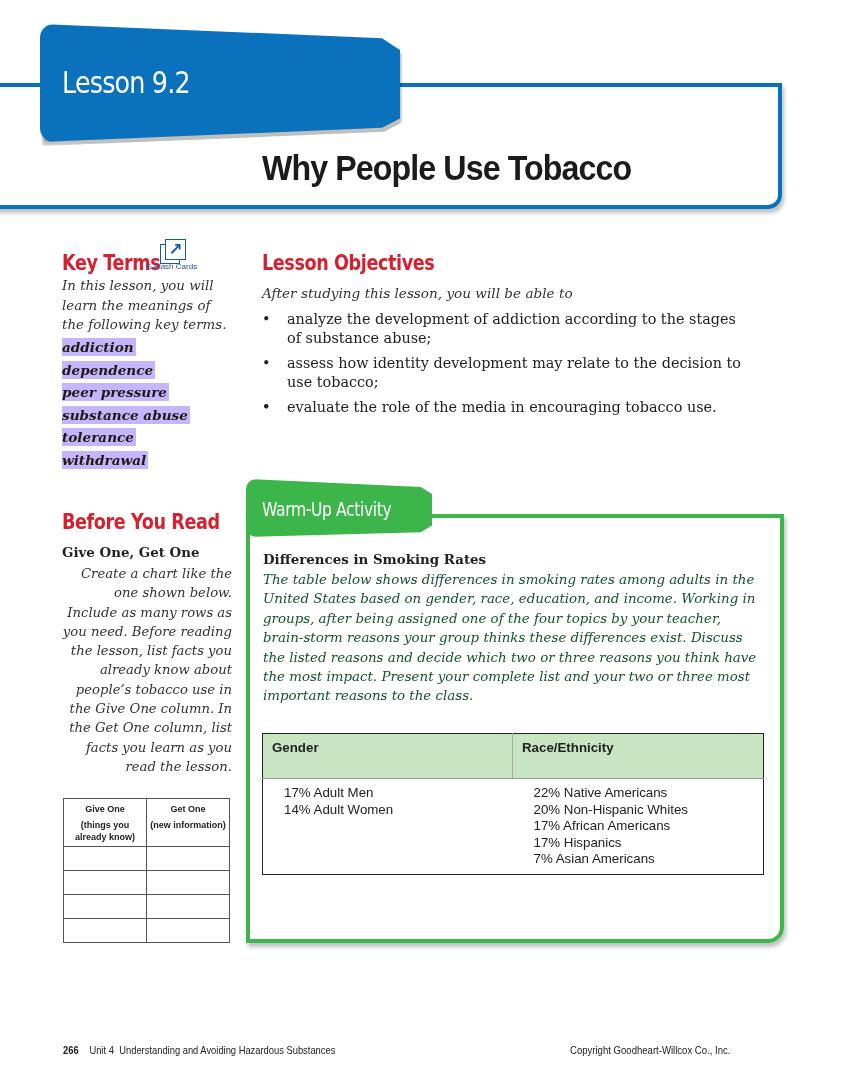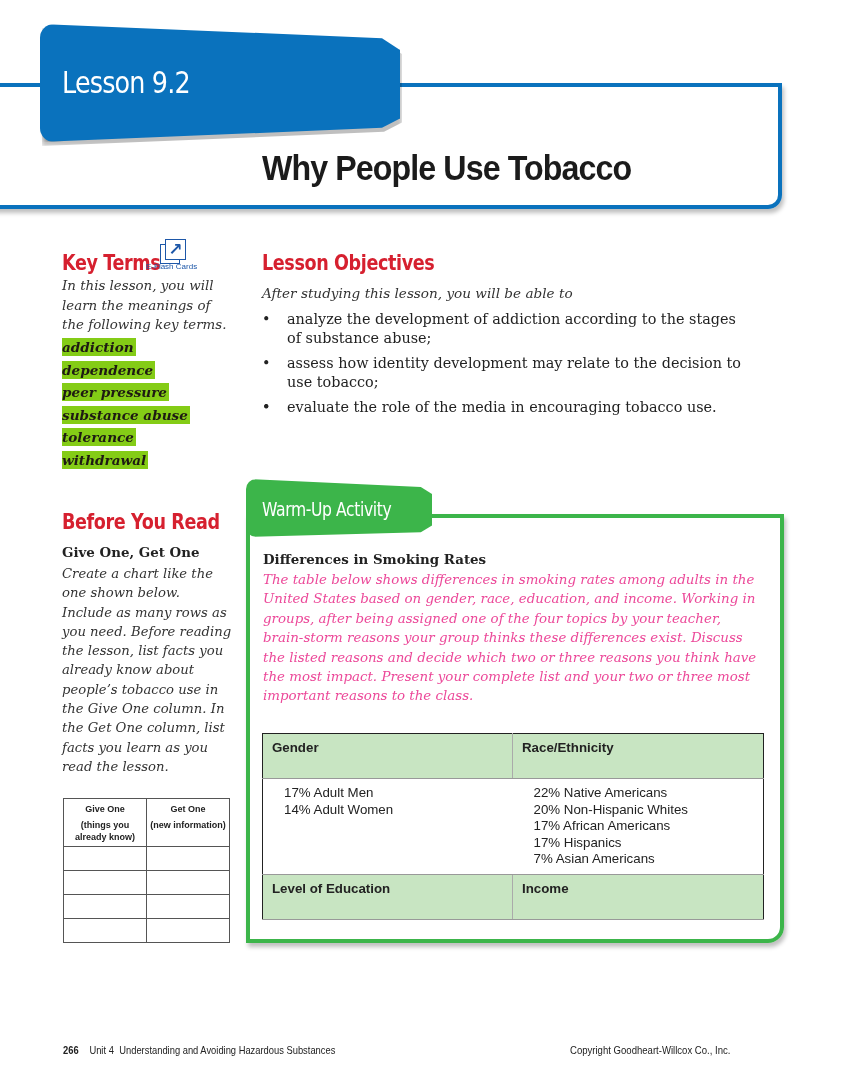--- a/index.html
+++ b/index.html
@@ -66,36 +66,36 @@
       font-family: Liberation Sans, sans-serif; font-size: 8px; color: #1d57a8;
       white-space: nowrap;
     }
     .key-terms-intro {
       position: absolute; left: 62px; top: 276px; width: 165px;
       font-style: italic; font-size: 13.4px; line-height: 19.5px; color: #333;
       font-family: "DejaVu Serif", serif;
     }
     .terms-list { position: absolute; left: 62px; top: 337px; }
     .term {
-      display: inline-block; background: #84cc16;
+      display: inline-block; background: #c4b5fd;
       font-style: italic; font-weight: bold; font-size: 13.6px;
       color: #1e1a12; padding: 0 2px 0 0; line-height: 18px;
       margin-bottom: 4.6px;
       font-family: "DejaVu Serif", serif;
     }
     .term-row { display: block; height: 22.6px; }
 
     .byr-head { left: 62px; top: 509px; }
     .byr-sub {
       position: absolute; left: 62px; top: 544px;
       font-weight: bold; font-size: 13.4px; color: #222;
     }
     .byr-body {
       position: absolute; left: 62px; top: 564px; width: 170px;
-      font-style: italic; font-size: 13.2px; line-height: 19.3px; color: #333;
+      font-style: italic; font-size: 13.2px; line-height: 19.3px; color: #333; text-align: right;
     }
 
     .give-get {
       position: absolute; left: 63px; top: 798px; width: 167px;
       border-collapse: collapse;
       font-family: "Liberation Sans", sans-serif; font-size: 9px; color: #222;
     }
     .give-get th {
       border: 1px solid #555; font-weight: bold; vertical-align: top;
       padding: 4px 2px 3px; text-align: center; line-height: 12px;
@@ -134,21 +134,21 @@
       position: absolute; left: 262px; top: 497px;
       font-family: "DejaVu Sans", sans-serif; font-size: 20px; color: #fff;
       transform: scaleX(0.78); transform-origin: left; letter-spacing: -0.5px;
     }
     .warm-subhead {
       position: absolute; left: 263px; top: 551px;
       font-weight: bold; font-size: 13.4px; color: #222;
     }
     .warm-body {
       position: absolute; left: 263px; top: 570px; width: 500px;
-      font-style: italic; font-size: 13.4px; line-height: 19.4px; color: #ec4899;
+      font-style: italic; font-size: 13.4px; line-height: 19.4px; color: #14532d;
     }
 
     .rates-table {
       position: absolute; left: 262px; top: 733px; width: 502px;
       border: 1.5px solid #222; border-collapse: collapse;
       font-family: "Liberation Sans", sans-serif; font-size: 13.3px; color: #222;
     }
     .rates-table th {
       background: #c8e5c2; text-align: left; font-weight: bold;
       padding: 6px 9px 23px; border-bottom: 1px solid #999; height: 43px;
@@ -259,23 +259,19 @@
       <span class="line">14% Adult Women</span>
     </td>
     <td>
       <span class="line">22% Native Americans</span>
       <span class="line">20% Non-Hispanic Whites</span>
       <span class="line">17% African Americans</span>
       <span class="line">17% Hispanics</span>
       <span class="line">7% Asian Americans</span>
     </td>
   </tr>
-  <tr>
-    <th class="col1" style="border-top:1px solid #999;">Level of Education</th>
-    <th style="border-top:1px solid #999;">Income</th>
-  </tr>
 </tbody>
   </table>
 
 <div class="footer footer-left">
   <span class="page-num">266</span><span class="unit">Unit 4</span><span>Understanding and Avoiding Hazardous Substances</span>
 </div>
 <div class="footer footer-right">Copyright Goodheart-Willcox Co., Inc.</div>
 
 </body></html>

